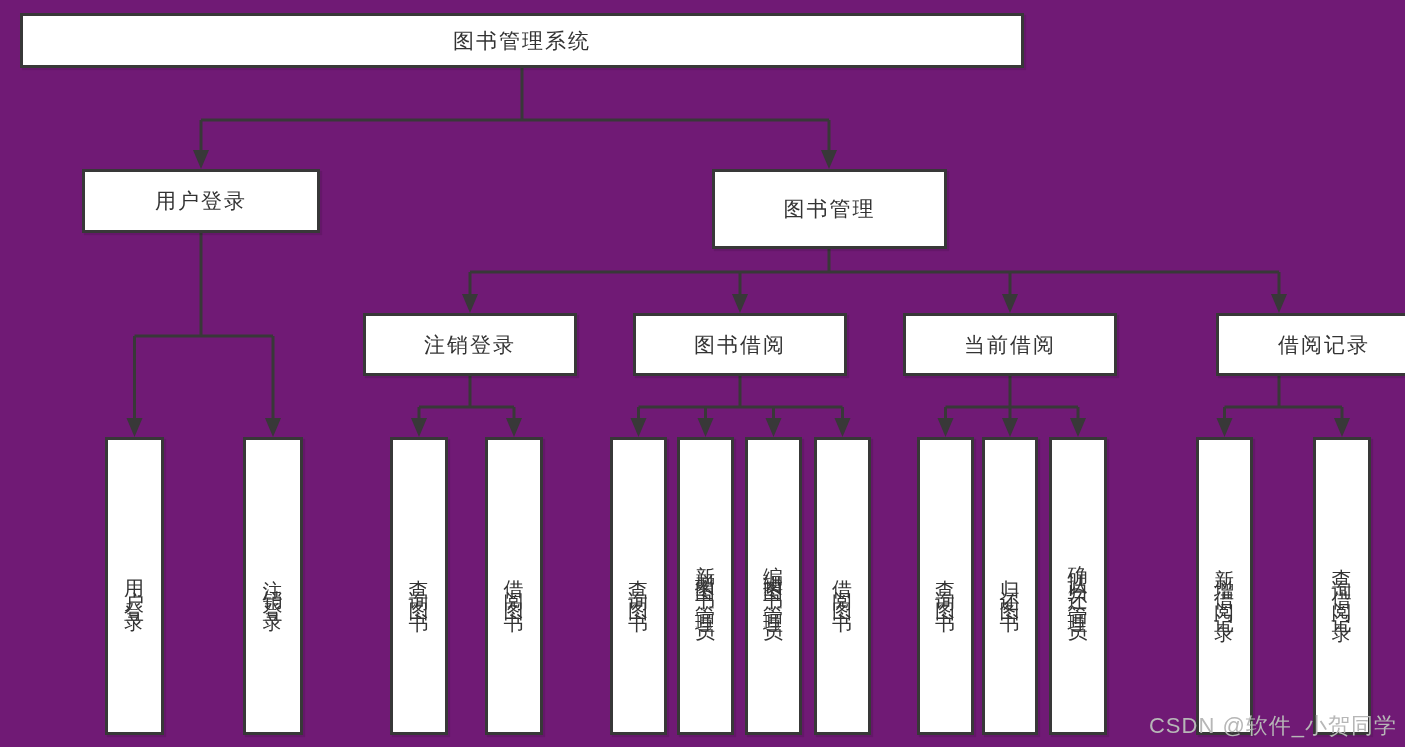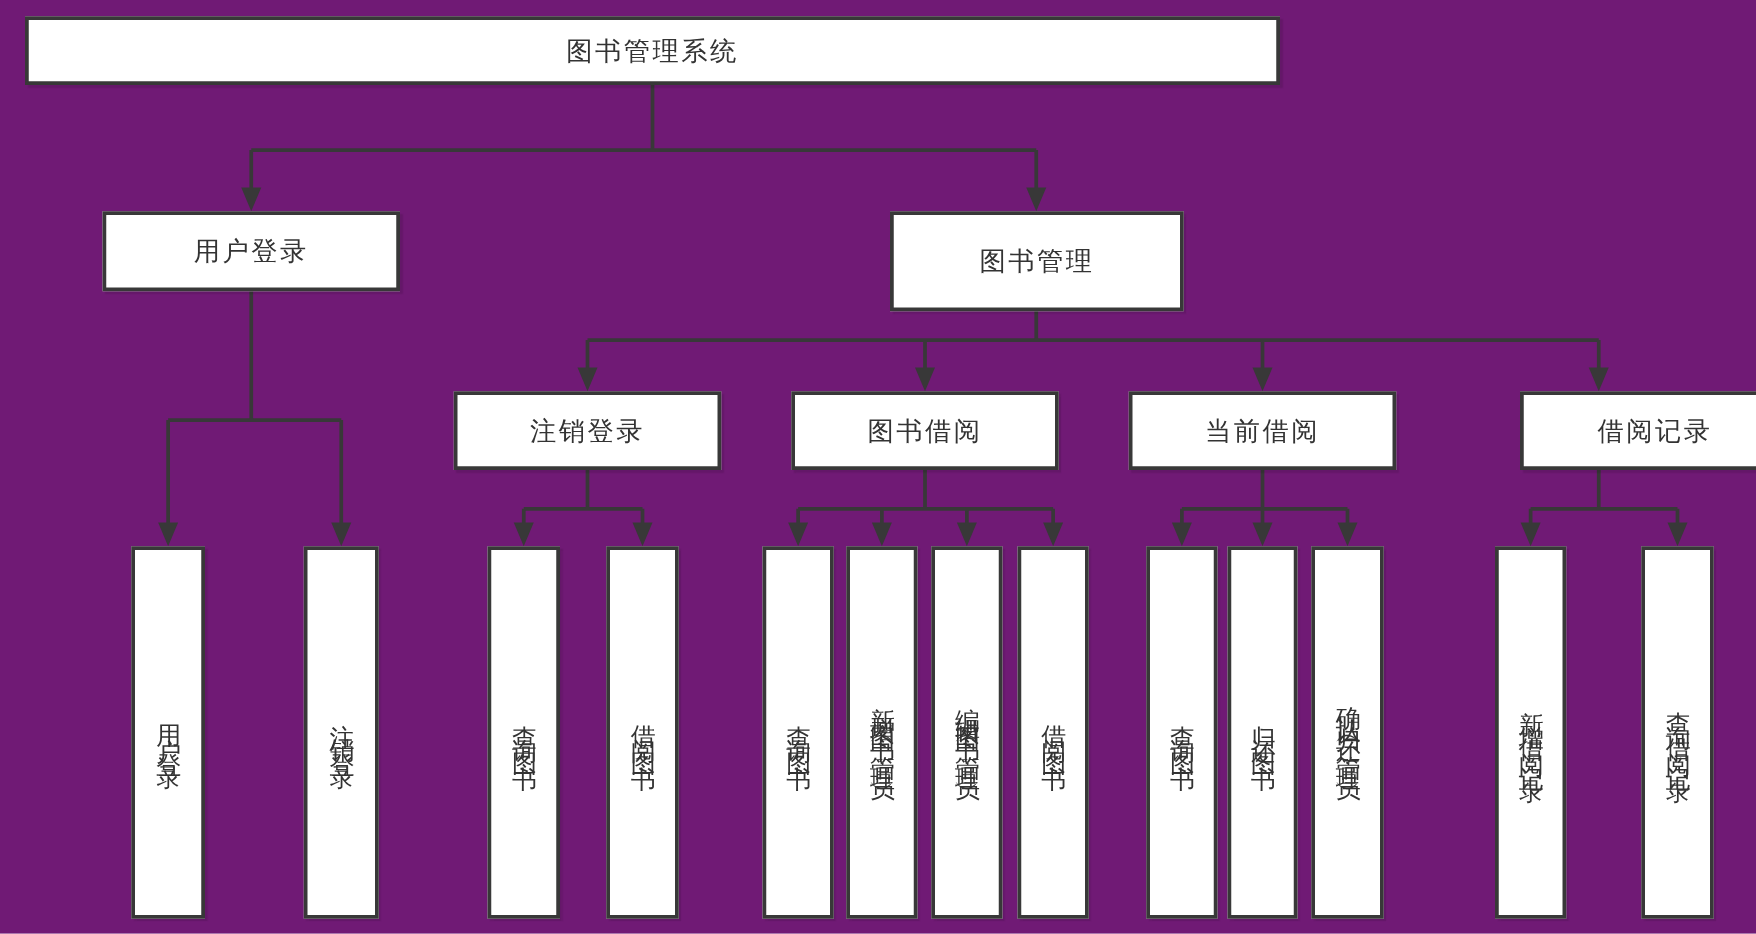--- a/index.html
+++ b/index.html
@@ -165,14 +165,15 @@
     <span>确认归还（管理员）</span>
   </div>
 
   <div class="node v" style="left:1196px;top:437px;width:57px;height:298px;">
     <span>新增借阅记录</span>
   </div>
   <div class="node v" style="left:1313px;top:437px;width:58px;height:298px;">
     <span>查询借阅记录</span>
   </div>
 
+  <div class="watermark">CSDN @软件_小贺同学</div>
 
 </div>
 
 </body></html>

